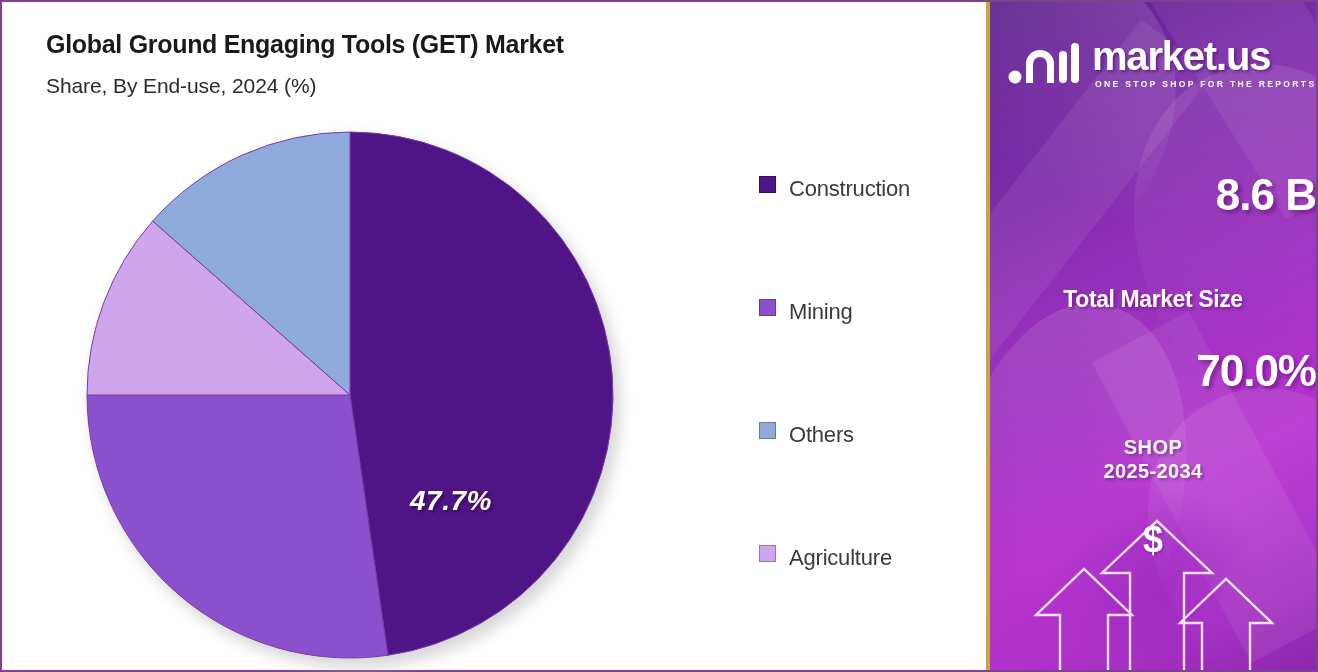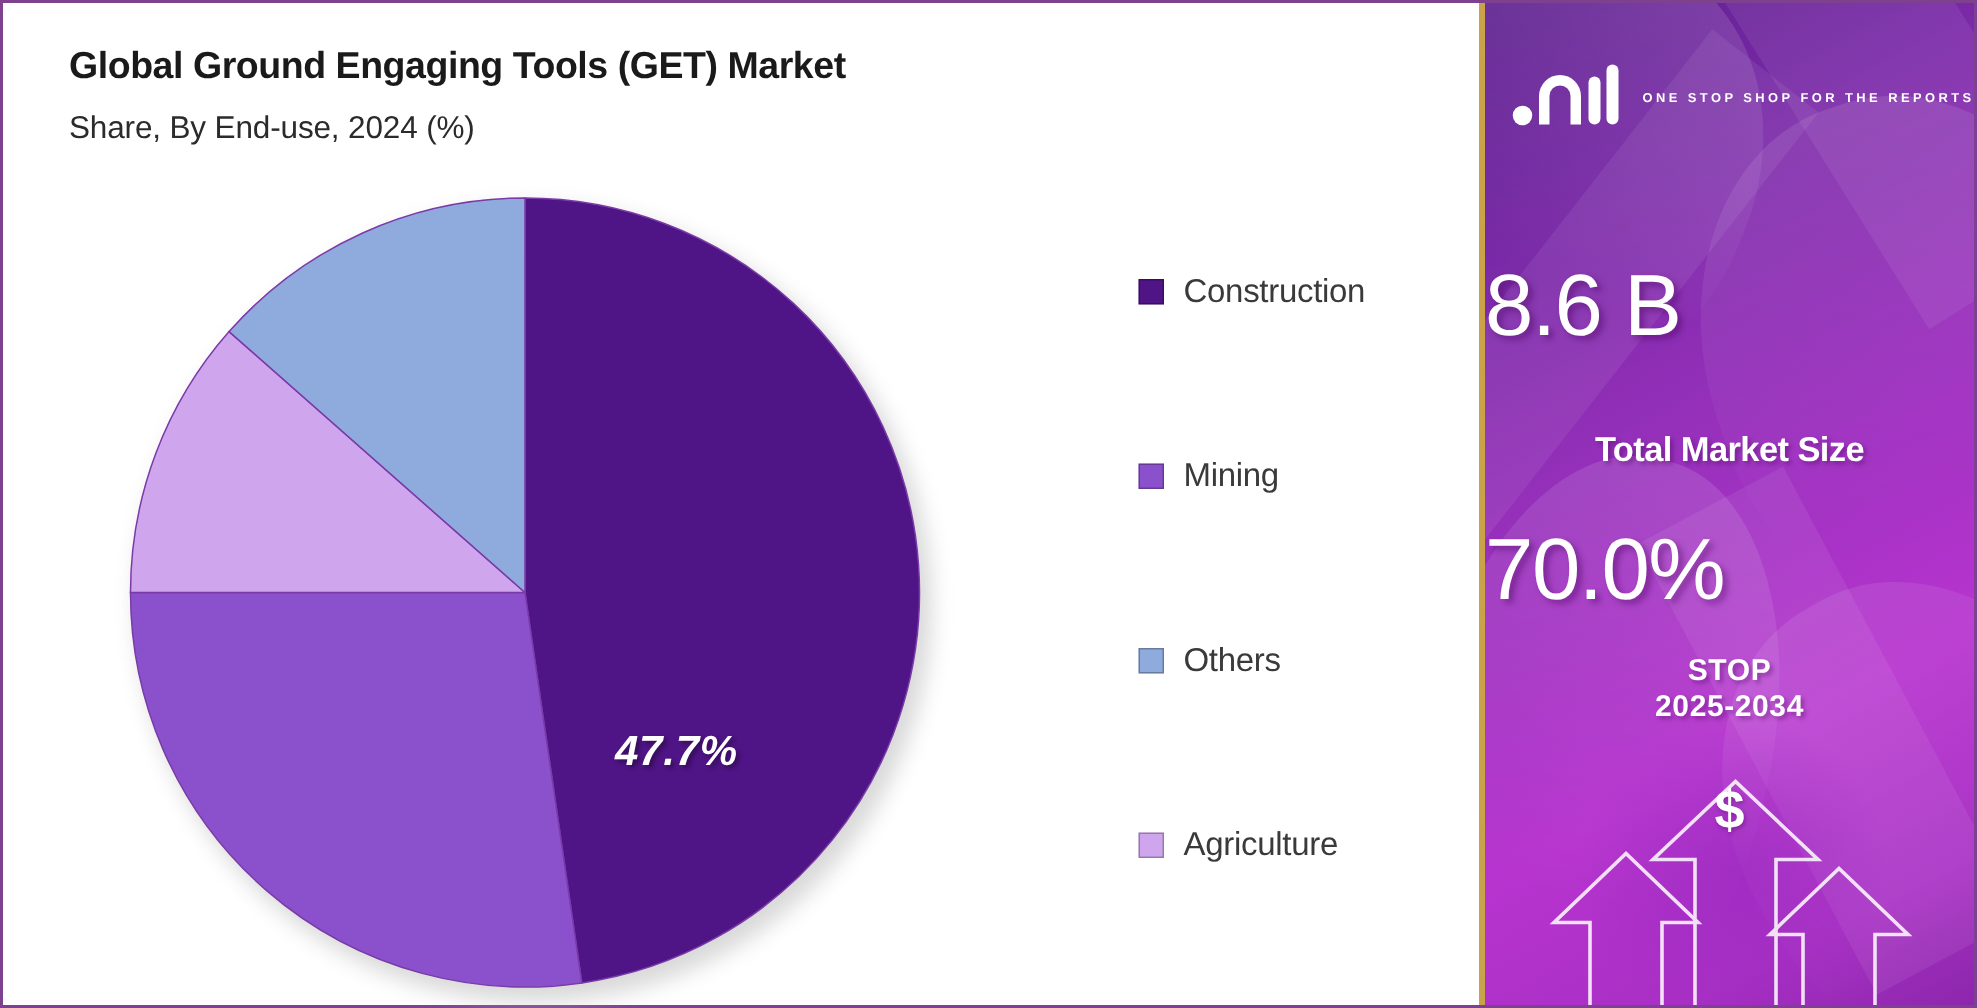--- a/index.html
+++ b/index.html
@@ -18,21 +18,21 @@
   #pie-wrap{position:absolute;left:83px;top:128px;width:530px;height:530px;}
   #pie-shadow{position:absolute;left:6px;top:8px;width:530px;height:530px;border-radius:50%;
               background:#b9b9b9;filter:blur(7px);opacity:.55;}
   #pie-svg{position:absolute;left:0;top:0;}
   #pie-label{position:absolute;left:325px;top:355px;font-size:28px;font-style:italic;
              font-weight:bold;color:#ffffff;text-shadow:2px 2px 3px rgba(0,0,0,.35);
              letter-spacing:.5px;}
 
   
   #legend{position:absolute;left:757px;top:174px;width:225px;}
-  .legend-row{display:flex;align-items:center;height:36px;margin-bottom:87px;}
+  .legend-row{display:flex;height:36px;margin-bottom:87px;}
   .legend-row:last-child{margin-bottom:0;}
   .swatch{width:17px;height:17px;flex:0 0 17px;margin-right:13px;
           border:1px solid rgba(0,0,0,.28);box-sizing:border-box;}
   .legend-label{font-size:22px;color:#3a3a3a;letter-spacing:-0.2px;white-space:nowrap;}
 
   
   #divider{position:absolute;left:984px;top:0;width:4px;height:668px;background:#c9a24a;}
   #sidebar{position:absolute;left:988px;top:0;width:326px;height:668px;overflow:hidden;
            background:linear-gradient(152deg,#5c1f8e 0%,#7b2aa8 22%,#9b31be 46%,
                       #b734cf 70%,#a82fc4 88%,#8c27ac 100%);}
@@ -52,22 +52,22 @@
 
   #logo{position:absolute;left:16px;top:30px;width:296px;height:62px;
         display:flex;align-items:center;}
   #logo-mark{flex:0 0 auto;margin-right:10px;}
   #logo-text{display:flex;flex-direction:column;}
   #logo-name{font-size:40px;font-weight:bold;color:#fff;line-height:.95;
              letter-spacing:-1.2px;text-shadow:2px 2px 3px rgba(60,0,80,.45);}
   #logo-tag{font-size:8.6px;font-weight:bold;color:#fff;letter-spacing:2.3px;
             margin-top:4px;margin-left:3px;white-space:nowrap;}
 
-  .stat-big{position:absolute;width:326px;text-align:left;font-size:58px;
-            font-weight:normal;color:#fff;letter-spacing:-1px;
+  .stat-big{position:absolute;width:326px;text-align:right;font-size:44px;
+            font-weight:bold;color:#fff;letter-spacing:-1px;
             text-shadow:3px 3px 4px rgba(70,0,90,.45);}
   .stat-sub{position:absolute;width:326px;text-align:center;font-size:23px;
             font-weight:bold;color:#fff;line-height:1.17;letter-spacing:-0.4px;
             text-shadow:2px 2px 3px rgba(70,0,90,.4);margin-top:22px;}
   .stat-small{position:absolute;width:326px;text-align:center;font-size:20px;
               font-weight:bold;color:#fff;line-height:1.2;letter-spacing:.4px;
               text-shadow:2px 2px 3px rgba(70,0,90,.4);}
   #size-value{top:168px;}
   #size-label{top:262px;}
   #cagr-value{top:344px;}
@@ -135,32 +135,33 @@
       <svg id="logo-mark" width="76" height="52" viewBox="0 0 76 52">
         <g fill="#ffffff">
           <circle cx="9" cy="40" r="6.5"></circle>
           <path d="M20 46 L20 27 A14 14 0 0 1 48 27 L48 46
                    L41 46 L41 27 A7 7 0 0 0 27 27 L27 46 Z"></path>
           <rect x="53" y="14" width="8" height="32" rx="4"></rect>
           <rect x="65" y="6" width="8" height="40" rx="4"></rect>
         </g>
       </svg>
       <div id="logo-text">
+        <div id="logo-name">market.us</div>
         <div id="logo-tag">ONE STOP SHOP FOR THE REPORTS</div>
       </div>
     </div>
 
     <div class="stat-big" id="size-value">8.6 B</div>
     <div class="stat-sub" id="size-label">
       <div>Total Market Size</div>
     </div>
 
     <div class="stat-big" id="cagr-value">70.0%</div>
     <div class="stat-small" id="cagr-label">
-      <div>STOP</div>
+      <div>SHOP</div>
       <div>2025-2034</div>
     </div>
 
     <div id="dollar">$</div>
     <svg id="arrows" viewBox="0 0 326 173">
       <g fill="none" stroke="#ffffff" stroke-width="2.4" opacity=".85">
         <path d="M70 173 L70 118 L46 118 L94 72 L142 118 L118 118 L118 173"></path>
         <path d="M140 173 L140 76 L112 76 L167 24 L222 76 L194 76 L194 173"></path>
         <path d="M212 173 L212 126 L190 126 L236 82 L282 126 L260 126 L260 173"></path>
       </g>

